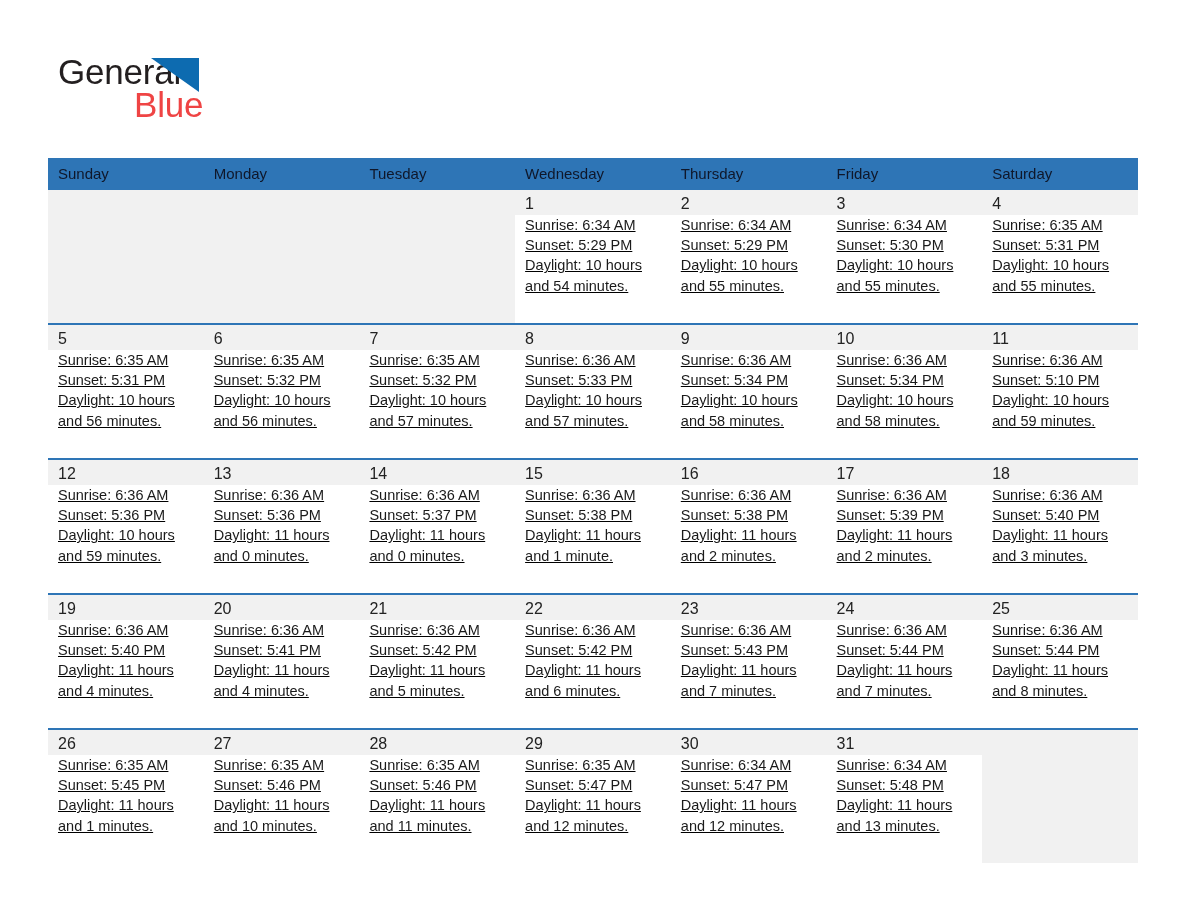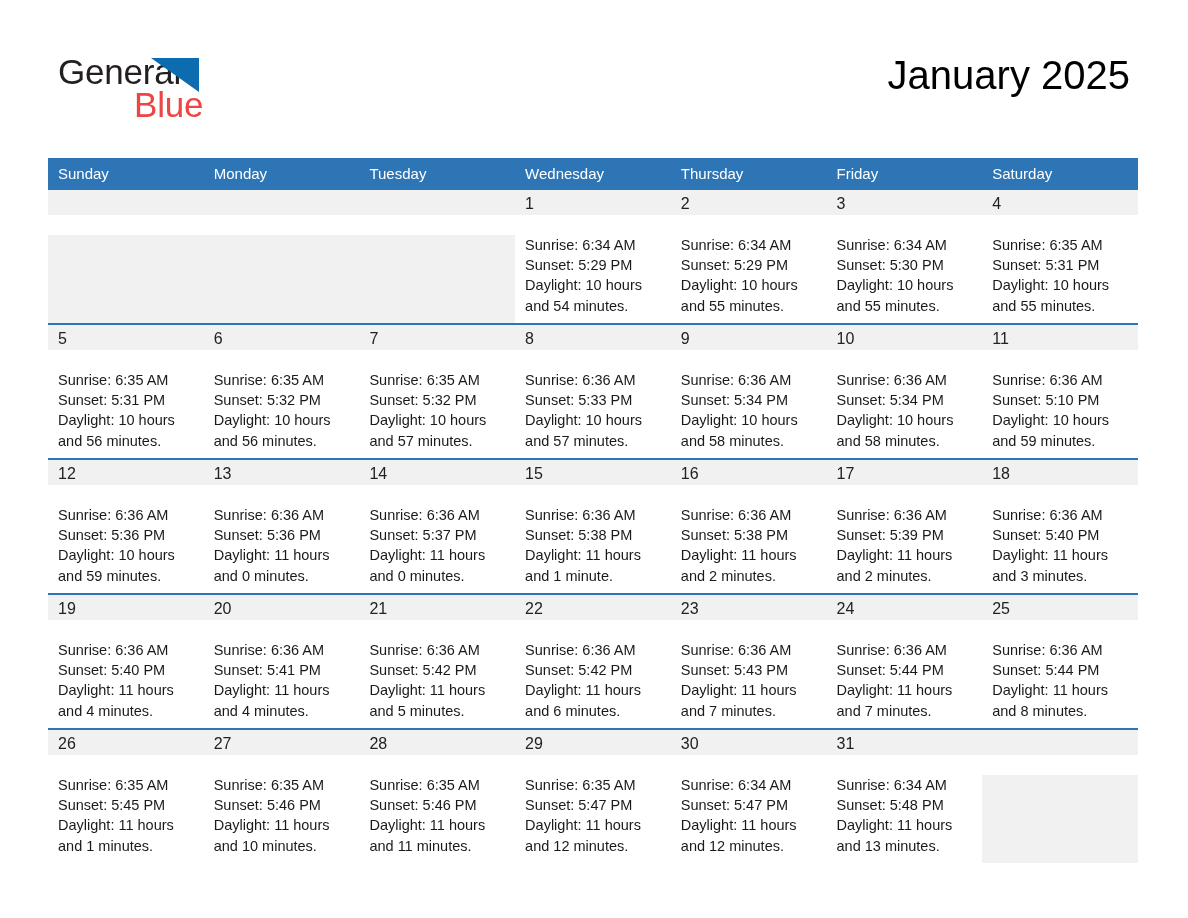--- a/index.html
+++ b/index.html
@@ -49,21 +49,21 @@
   
   .calendar{
     position:absolute;left:48px;top:158px;
     width:1090px;
     border-collapse:collapse;
     table-layout:fixed;
   }
   .calendar col{width:155.7px;}
   thead th{
     background:#2e75b6;
-    color:#ffffff;
+    color:#0f172a;
     font-size:15px;
     font-weight:normal;
     text-align:left;
     padding:7px 0 8px 10px;
     height:16px;
     border:none;
   }
   tbody td{
     vertical-align:top;
     padding:0;
@@ -80,22 +80,23 @@
     height:25px;
     padding:3px 0 0 10px;
     box-sizing:border-box;
   }
   .daynum{
     font-size:16px;
     line-height:21px;
     color:#222222;
   }
   .cell-body{
-    padding:20px 0 0 10px;
+    padding:0 0 0 10px;
     background:#ffffff;
+    text-decoration:underline;
   }
   .cell-line{
     font-size:14.5px;
     line-height:20.2px;
     color:#1a1a1a;
     white-space:nowrap;
   }
 </style>
 </head>
 <body>
@@ -103,21 +104,20 @@
 <div class="page">
 
   <div class="header">
 
     <div class="logo">
       <span class="logo-general">General</span>
       <span class="logo-tri"></span>
       <span class="logo-blue">Blue</span>
     </div>
 
-    <div class="title">January 2025</div>
   </div>
 
   <table class="calendar">
     <colgroup>
       <col>
         <col>
         <col>
         <col>
         <col>
         <col>

